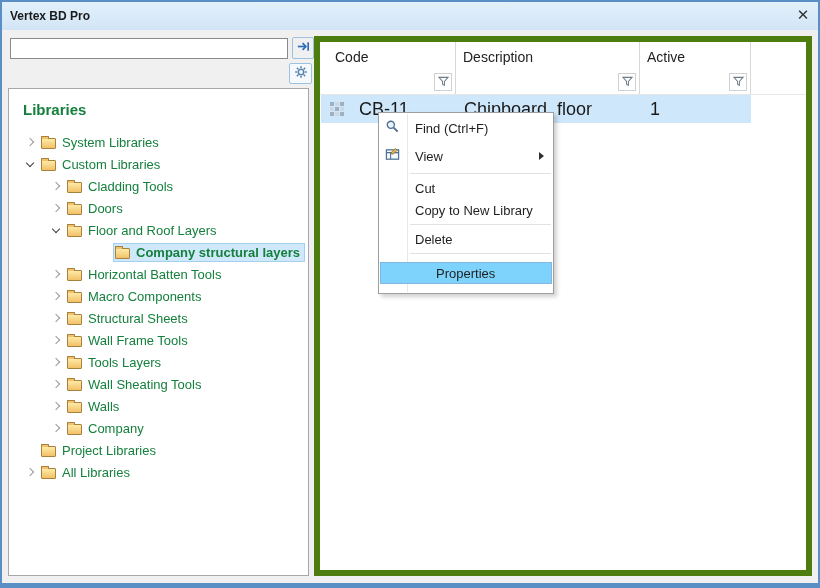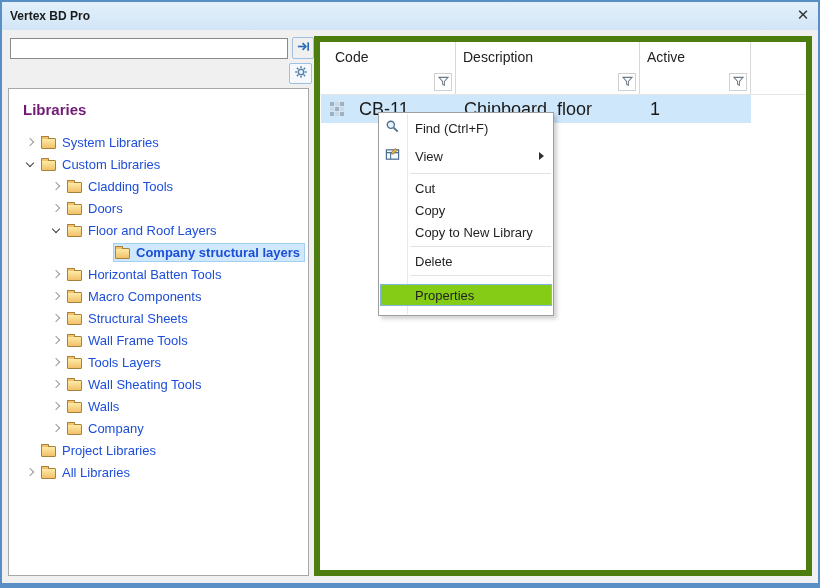--- a/index.html
+++ b/index.html
@@ -43,24 +43,24 @@
     display:flex; align-items:center; justify-content:center; cursor:pointer;
   }
 
   
   .left-panel {
     position:absolute; left:6px; top:86px; width:301px; height:488px;
     background:#fff; border:1px solid #a8a8a8; overflow:hidden;
   }
   .lib-heading {
     position:absolute; left:14px; top:12px;
-    font-size:15px; font-weight:bold; color:#701a75;
+    font-size:15px; font-weight:bold; color:#15803d;
   }
   .tree { position:absolute; left:0; top:42px; right:0; }
-  .trow { display:flex; align-items:center; height:22px; font-size:13px; color:#1d4ed8; cursor:default; }
+  .trow { display:flex; align-items:center; height:22px; font-size:13px; color:#15803d; cursor:default; }
   .trow .exp { width:16px; display:flex; align-items:center; justify-content:center; flex:0 0 16px; }
   .lvl1 { padding-left:14px; }
   .lvl2 { padding-left:40px; }
   .lvl3 { padding-left:88px;font-weight:bold; }
   .chev {
     display:inline-block; width:6px; height:6px;
     border-right:1.4px solid #9a9a9a; border-bottom:1.4px solid #9a9a9a;
     transform:rotate(-45deg); margin-left:-2px;
   }
   .chev.open { border-color:#3c3c3c; transform:rotate(45deg); margin-top:-3px; }
@@ -109,22 +109,22 @@
   .menu::before {
     content:""; position:absolute; left:28px; top:1px; bottom:1px; width:1px; background:#e8e8e8;
   }
   .menu-item {
     position:relative; display:flex; align-items:center;
     height:22px; padding-left:36px; font-size:13px; color:#1f1f1f; cursor:default;
   }
   .menu-item.big { height:28px; }
   .menu-item .mi-icon { position:absolute; left:6px; top:50%; transform:translateY(-50%); }
   .menu-item.highlight {
-    background:#84cc16; outline:1px solid #84b7e0; outline-offset:-1px;
-    margin:8px 1px; padding-left:35px; z-index:1;
+    background:#7dd3fc; outline:1px solid #84b7e0; outline-offset:-1px;
+    margin:8px 1px; padding-left:56px; z-index:1;
   }
   .menu-sep { height:1px; background:#e2e2e2; margin:3px 2px 3px 31px; }
   .submenu-arrow {
     position:absolute; right:9px; top:50%; transform:translateY(-50%);
     width:0; height:0; border-left:5px solid #2f2f2f;
     border-top:4px solid transparent; border-bottom:4px solid transparent;
   }
 </style>
 </head>
 <body>
@@ -394,23 +394,20 @@
         </svg>
       </span>
       <span>View</span>
       <span class="submenu-arrow"></span>
     </div>
     <div class="menu-sep"></div>
     <div class="menu-item">
       <span>Cut</span>
     </div>
     <div class="menu-item">
-      <span>Copy</span>
-    </div>
-    <div class="menu-item">
       <span>Copy to New Library</span>
     </div>
     <div class="menu-sep"></div>
     <div class="menu-item">
       <span>Delete</span>
     </div>
     <div class="menu-sep"></div>
     <div class="menu-item highlight">
       <span>Properties</span>
     </div>

